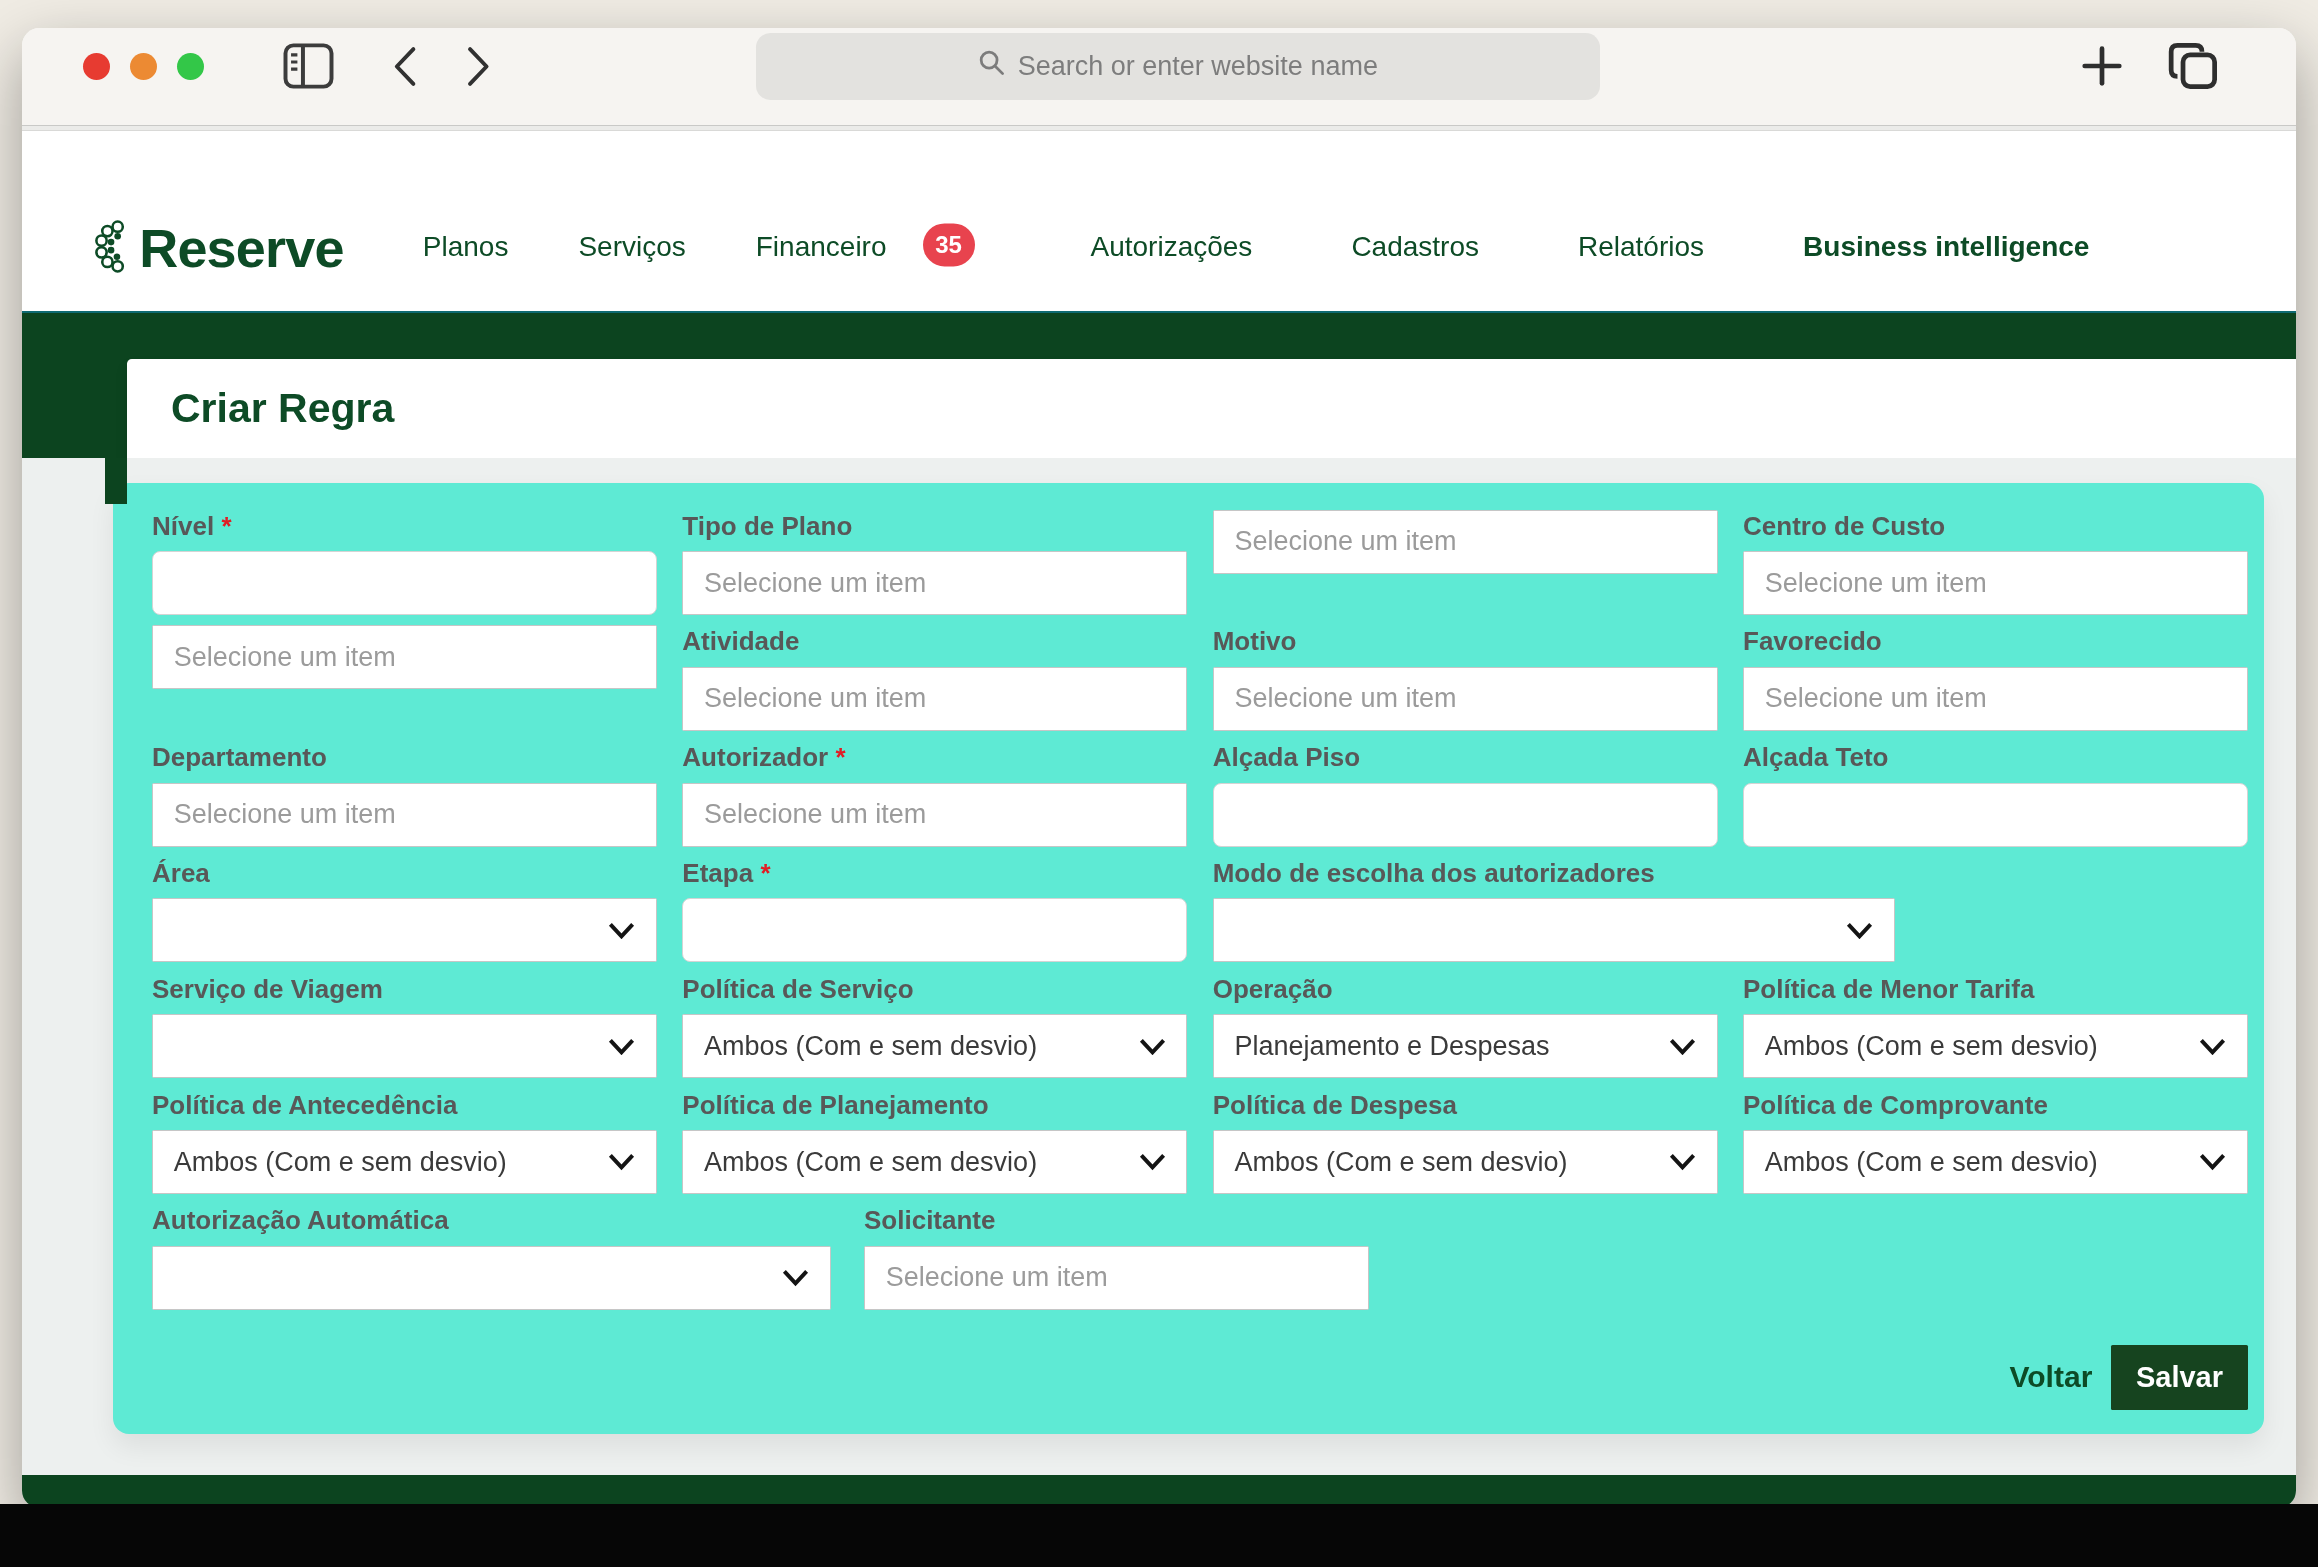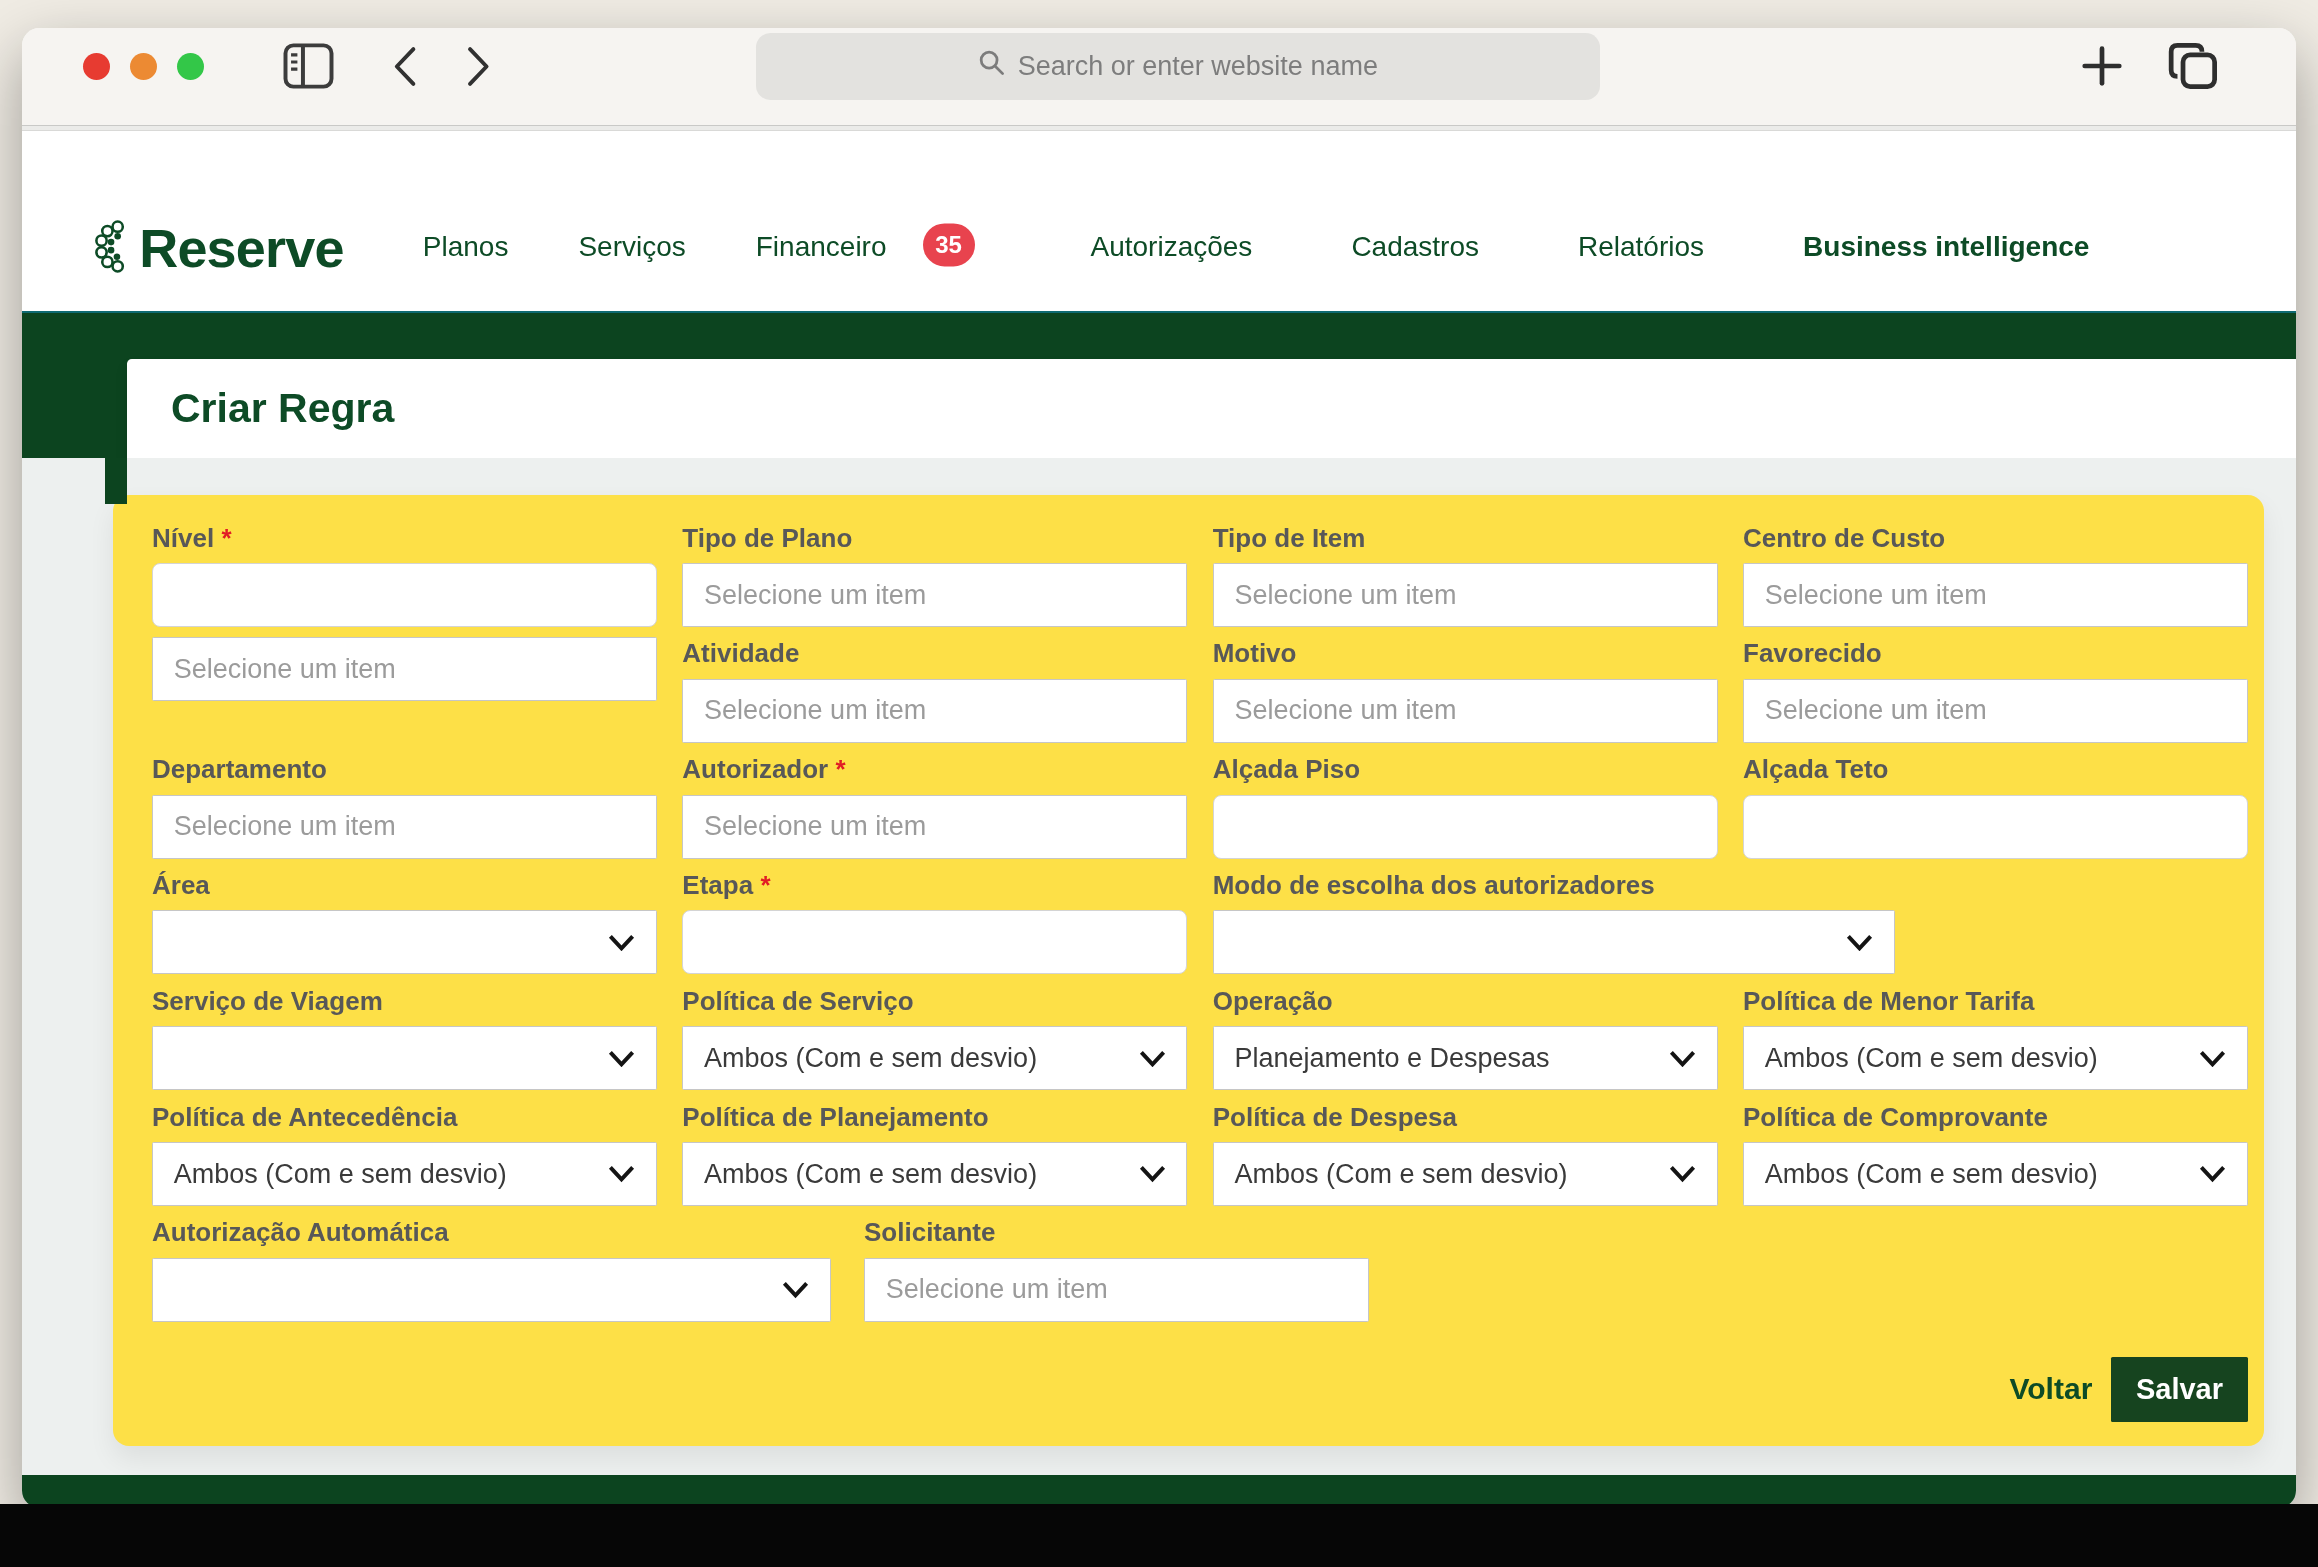--- a/index.html
+++ b/index.html
@@ -61,21 +61,21 @@
     background:#fff; border-top-left-radius:4.8px;
     display:flex; align-items:center; padding-left:44px;
     box-shadow:0 8px 12.7px rgba(0,0,0,.10);
   }
   .tab-title { font-size:41px; font-weight:bold; color:var(--brand-green); }
 
   
   .page { flex:1 1 auto; background:#edf0ef; position:relative; }
   .notch { position:absolute; left:83px; top:0; width:21.5px; height:46px; background:var(--band-green); }
   .card {
-    margin:37px 32px 0 91px; background:#fde047; border-radius:16px;
+    margin:25px 32px 0 91px; background:#5eead4; border-radius:16px;
     box-shadow:0 12.7px 27px rgba(0,0,0,.07);
     padding:27px 16px 24px 39px;
   }
   .grid { display:grid; grid-template-columns:repeat(4,1fr); column-gap:25.4px; row-gap:10.3px; }
   .flabel { font-size:26px; font-weight:bold; color:#585858; line-height:32px; margin-bottom:9.5px; white-space:nowrap; }
   .req { color:var(--required-red); font-weight:bold; }
   .ctl {
     height:64px; width:100%; font-size:27px; background:#fff;
     display:flex; align-items:center; padding:0 20.7px;
     font-family:"Liberation Sans", sans-serif;
@@ -211,21 +211,20 @@
             <div class="flabel"><span>Nível</span><span class="req"> *</span></div>
             <input type="text" class="ctl" style="">
           </div>
           <div class="field">
             <div class="flabel"><span>Tipo de Plano</span></div>
             <div class="ctl square">
               <span class="ph">Selecione um item</span>
             </div>
           </div>
           <div class="field">
-            <div class="flabel"><span>Tipo de Item</span></div>
             <div class="ctl square">
               <span class="ph">Selecione um item</span>
             </div>
           </div>
           <div class="field">
             <div class="flabel"><span>Centro de Custo</span></div>
             <div class="ctl square">
               <span class="ph">Selecione um item</span>
             </div>
           </div>

